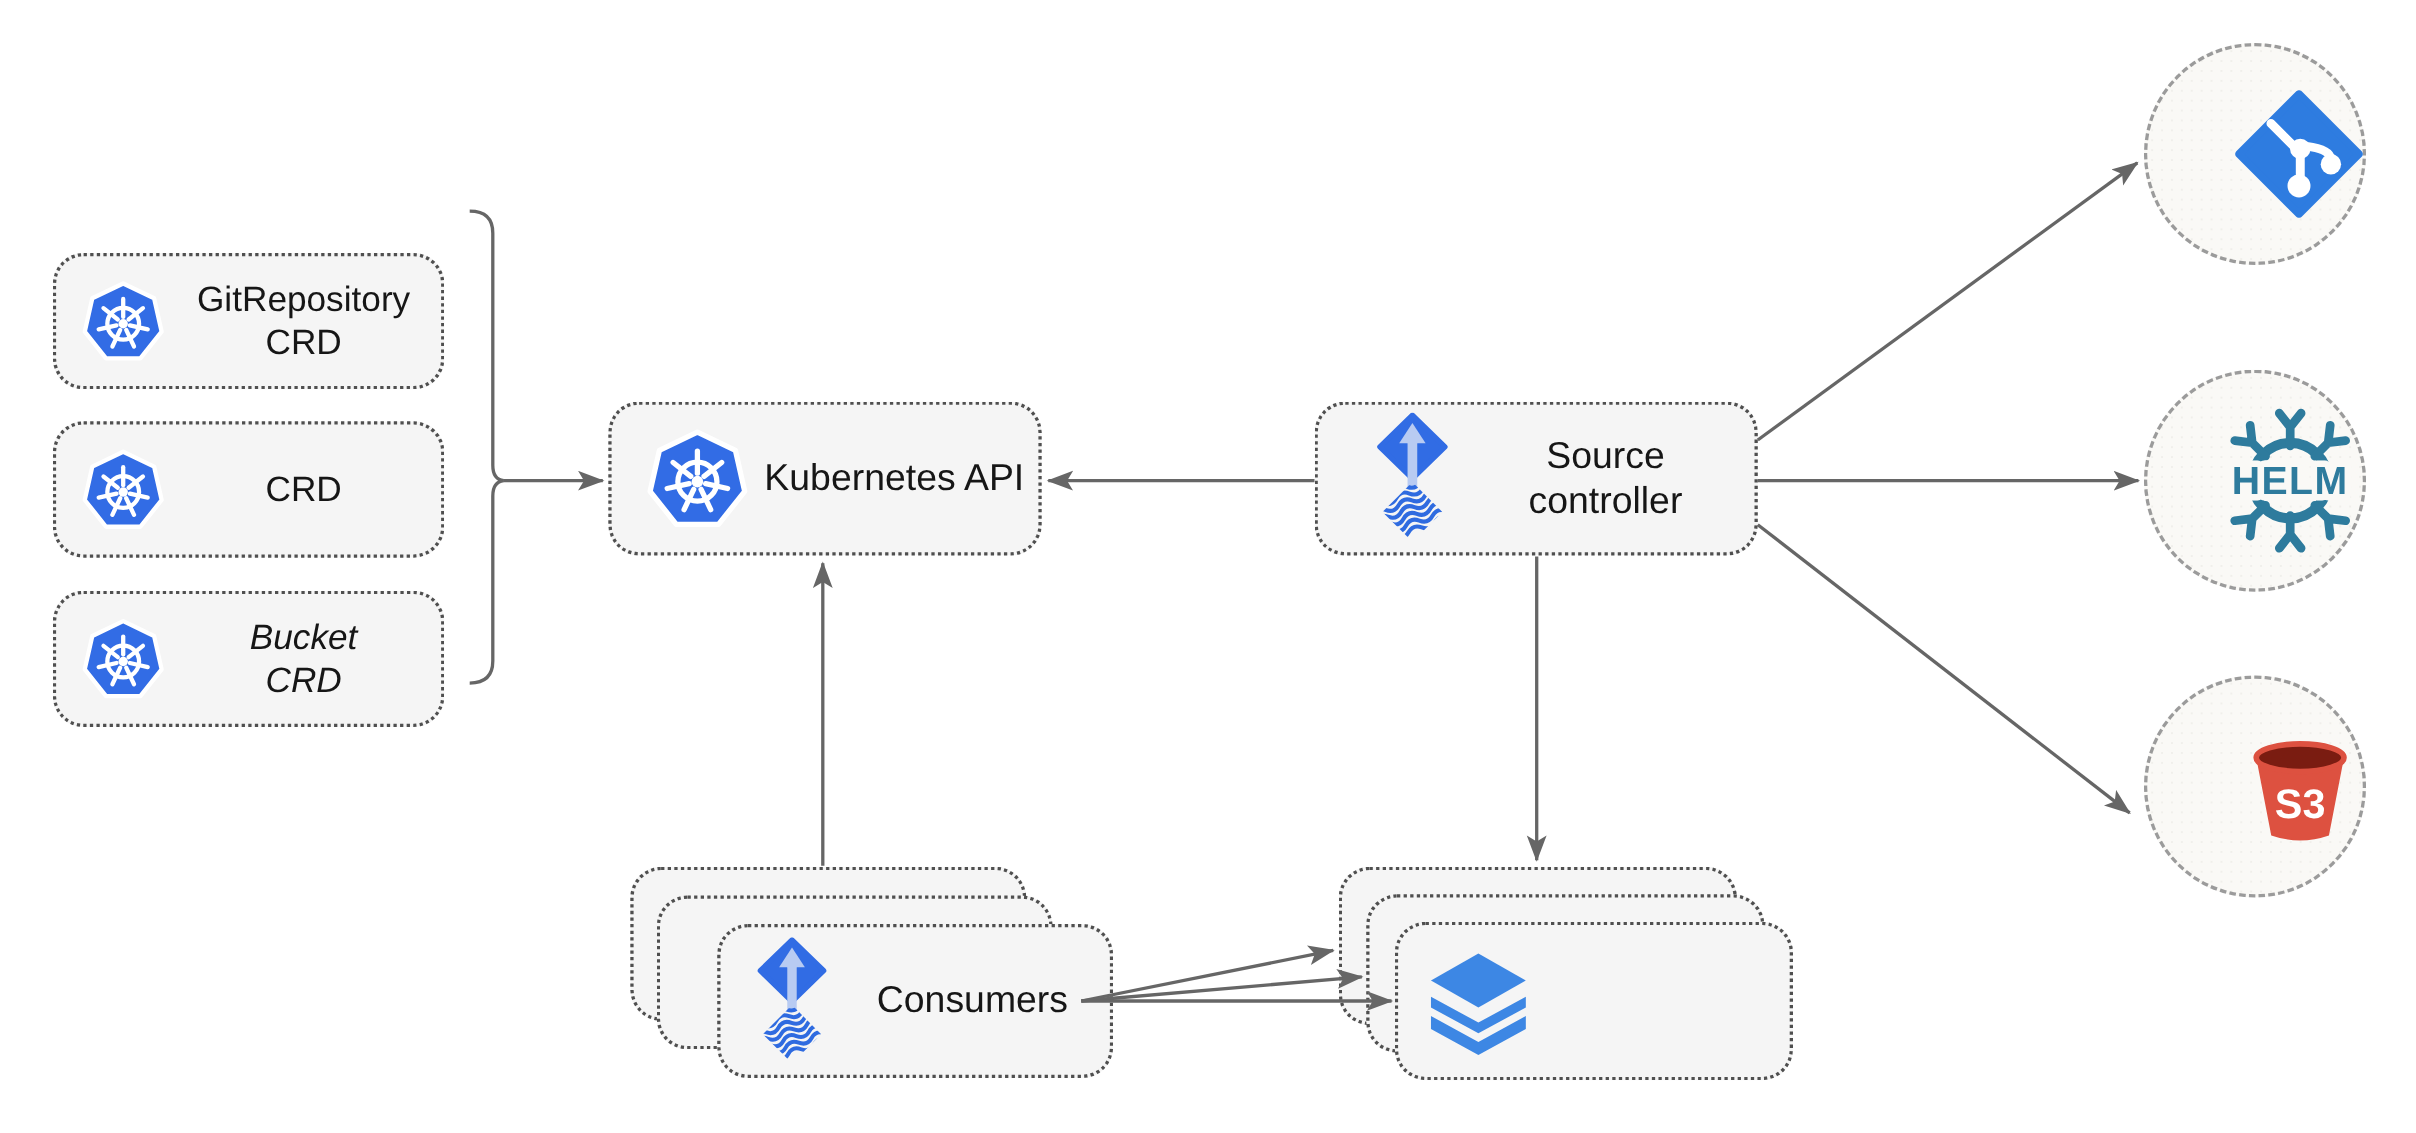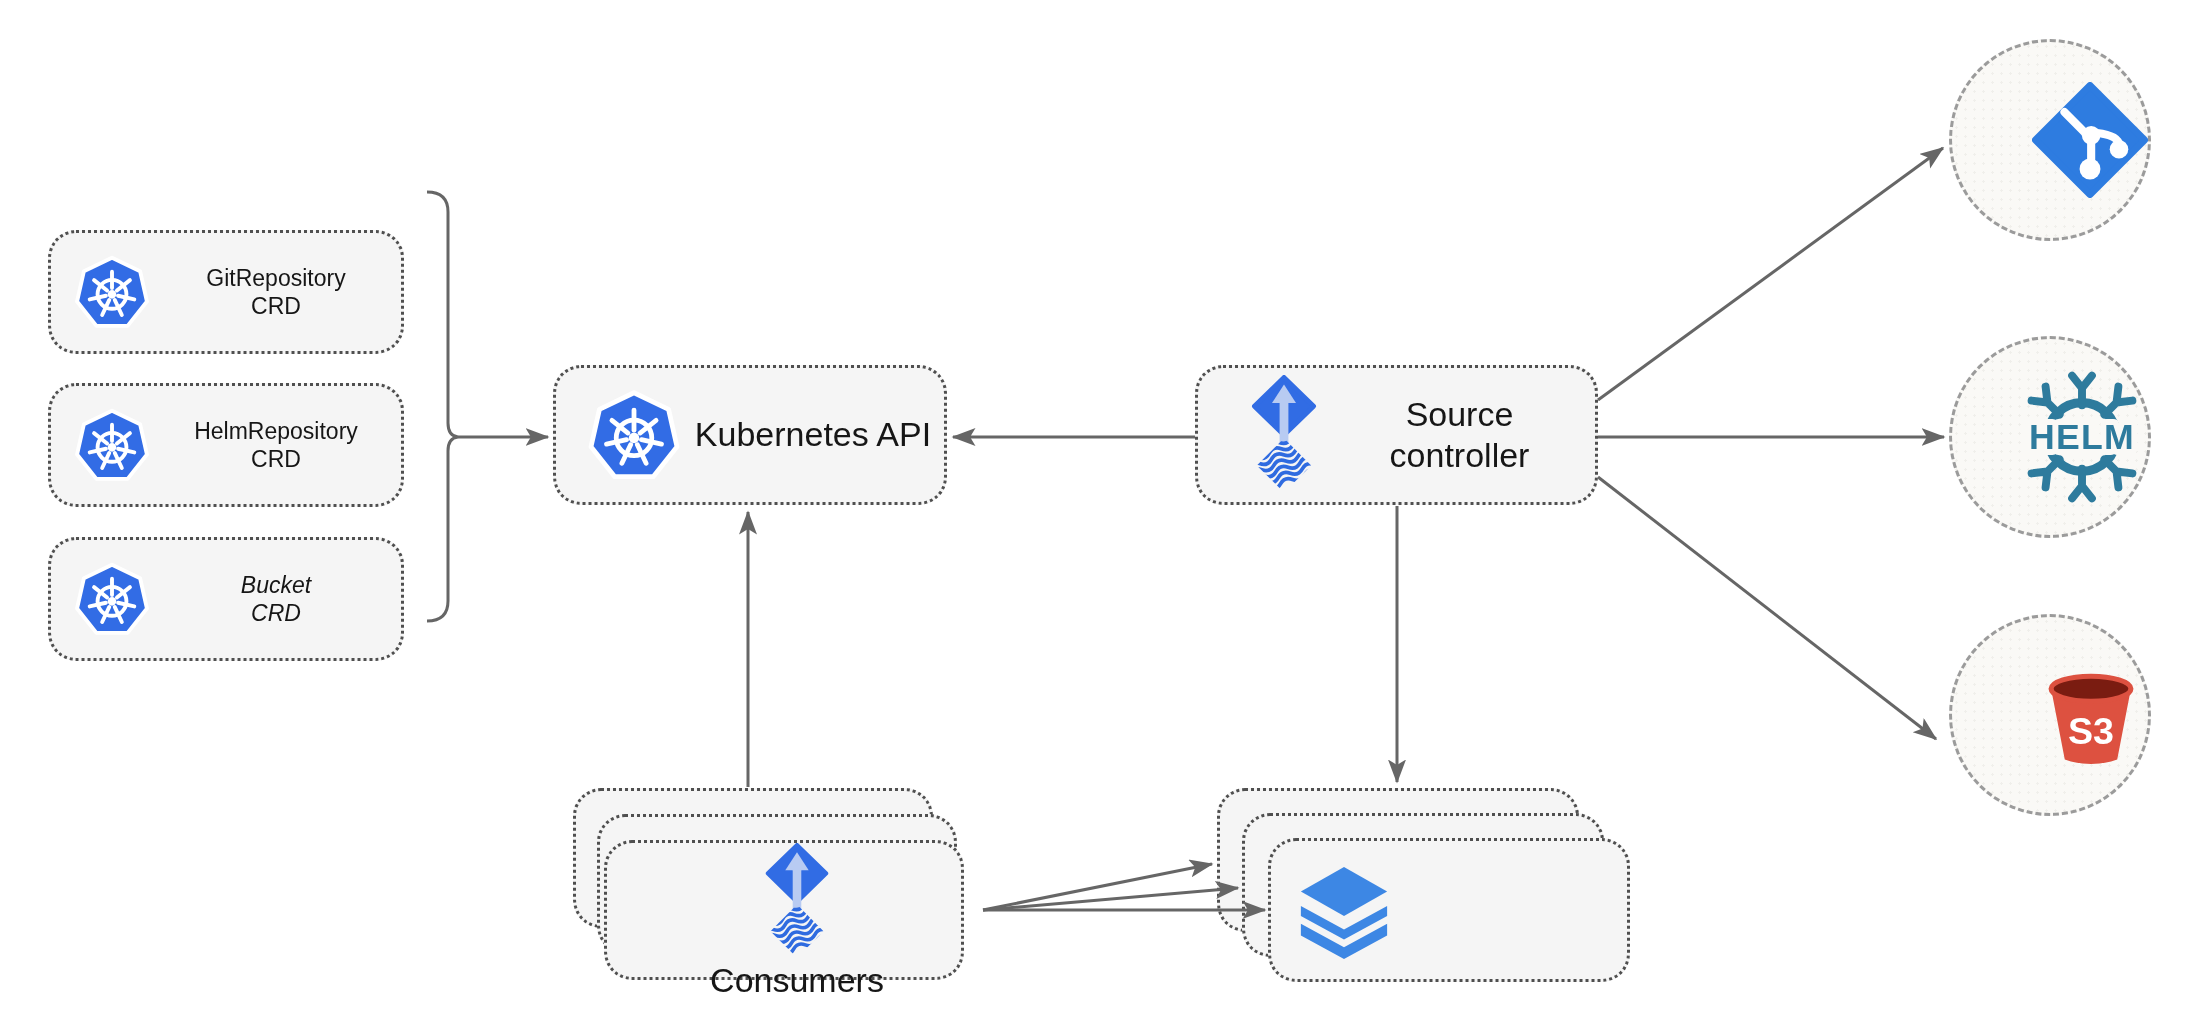--- a/index.html
+++ b/index.html
@@ -16,21 +16,21 @@
     font-family:"Liberation Sans","DejaVu Sans",sans-serif;color:var(--ink);
   }
   .box{
     position:absolute;box-sizing:border-box;background:var(--box-fill);
     border:3px dotted var(--box-border);border-radius:28px;
     display:flex;align-items:center;
   }
   .stackbox{z-index:1;}
   .frontbox{z-index:2;}
   .lbl{flex:1;text-align:center;line-height:1.22;}
-  .lbl-crd{font-size:23px;}
+  .lbl-crd{font-size:32px;}
   .lbl-main{font-size:34px;}
   .icon{flex:0 0 auto;display:block;}
   .circle{
     position:absolute;box-sizing:border-box;width:202px;height:202px;border-radius:50%;
     border:3px dashed var(--circle-border);background:var(--circle-fill);
     background-image:radial-gradient(rgba(60,60,40,0.05) 1.2px,transparent 1.2px);
     background-size:9px 9px;
     display:flex;align-items:center;justify-content:flex-end;z-index:1;
   }
   .connectors{position:absolute;left:0;top:0;z-index:5;pointer-events:none;}
@@ -89,21 +89,20 @@
       <div>GitRepository</div>
       <div>CRD</div>
     </div>
   </div>
 
   <div class="box" style="left:48px;top:383px;width:356px;height:124px;padding-left:22px;">
     <svg class="icon" width="78" height="78">
         <use href="#sym-k8s"></use>
       </svg>
     <div class="lbl lbl-crd">
-      <div>HelmRepository</div>
       <div>CRD</div>
     </div>
   </div>
 
   <div class="box" style="left:48px;top:537px;width:356px;height:124px;padding-left:22px;font-style:italic;">
     <svg class="icon" width="78" height="78">
         <use href="#sym-k8s"></use>
       </svg>
     <div class="lbl lbl-crd">
       <div>Bucket</div>
@@ -123,21 +122,21 @@
         <use href="#sym-flux"></use>
       </svg>
     <div class="lbl lbl-main">
       <div>Source</div>
       <div>controller</div>
     </div>
   </div>
 
   <div class="box stackbox" style="left:573px;top:788px;width:360px;height:140px;"></div>
   <div class="box stackbox" style="left:597px;top:814px;width:360px;height:140px;"></div>
-  <div class="box frontbox" style="left:604px;top:840px;width:360px;height:140px;padding-left:26px;flex-direction:column;">
+  <div class="box frontbox" style="left:652px;top:840px;width:360px;height:140px;padding-left:26px;">
     <svg class="icon" width="78" height="117">
         <use href="#sym-flux"></use>
       </svg>
     <div class="lbl lbl-main">Consumers</div>
   </div>
 
   <div class="box stackbox" style="left:1217px;top:788px;width:362px;height:144px;"></div>
   <div class="box stackbox" style="left:1242px;top:813px;width:362px;height:144px;"></div>
   <div class="box frontbox" style="left:1268px;top:838px;width:362px;height:144px;padding-left:24px;">
     <svg class="icon" width="98" height="98" viewBox="0 0 100 100">

